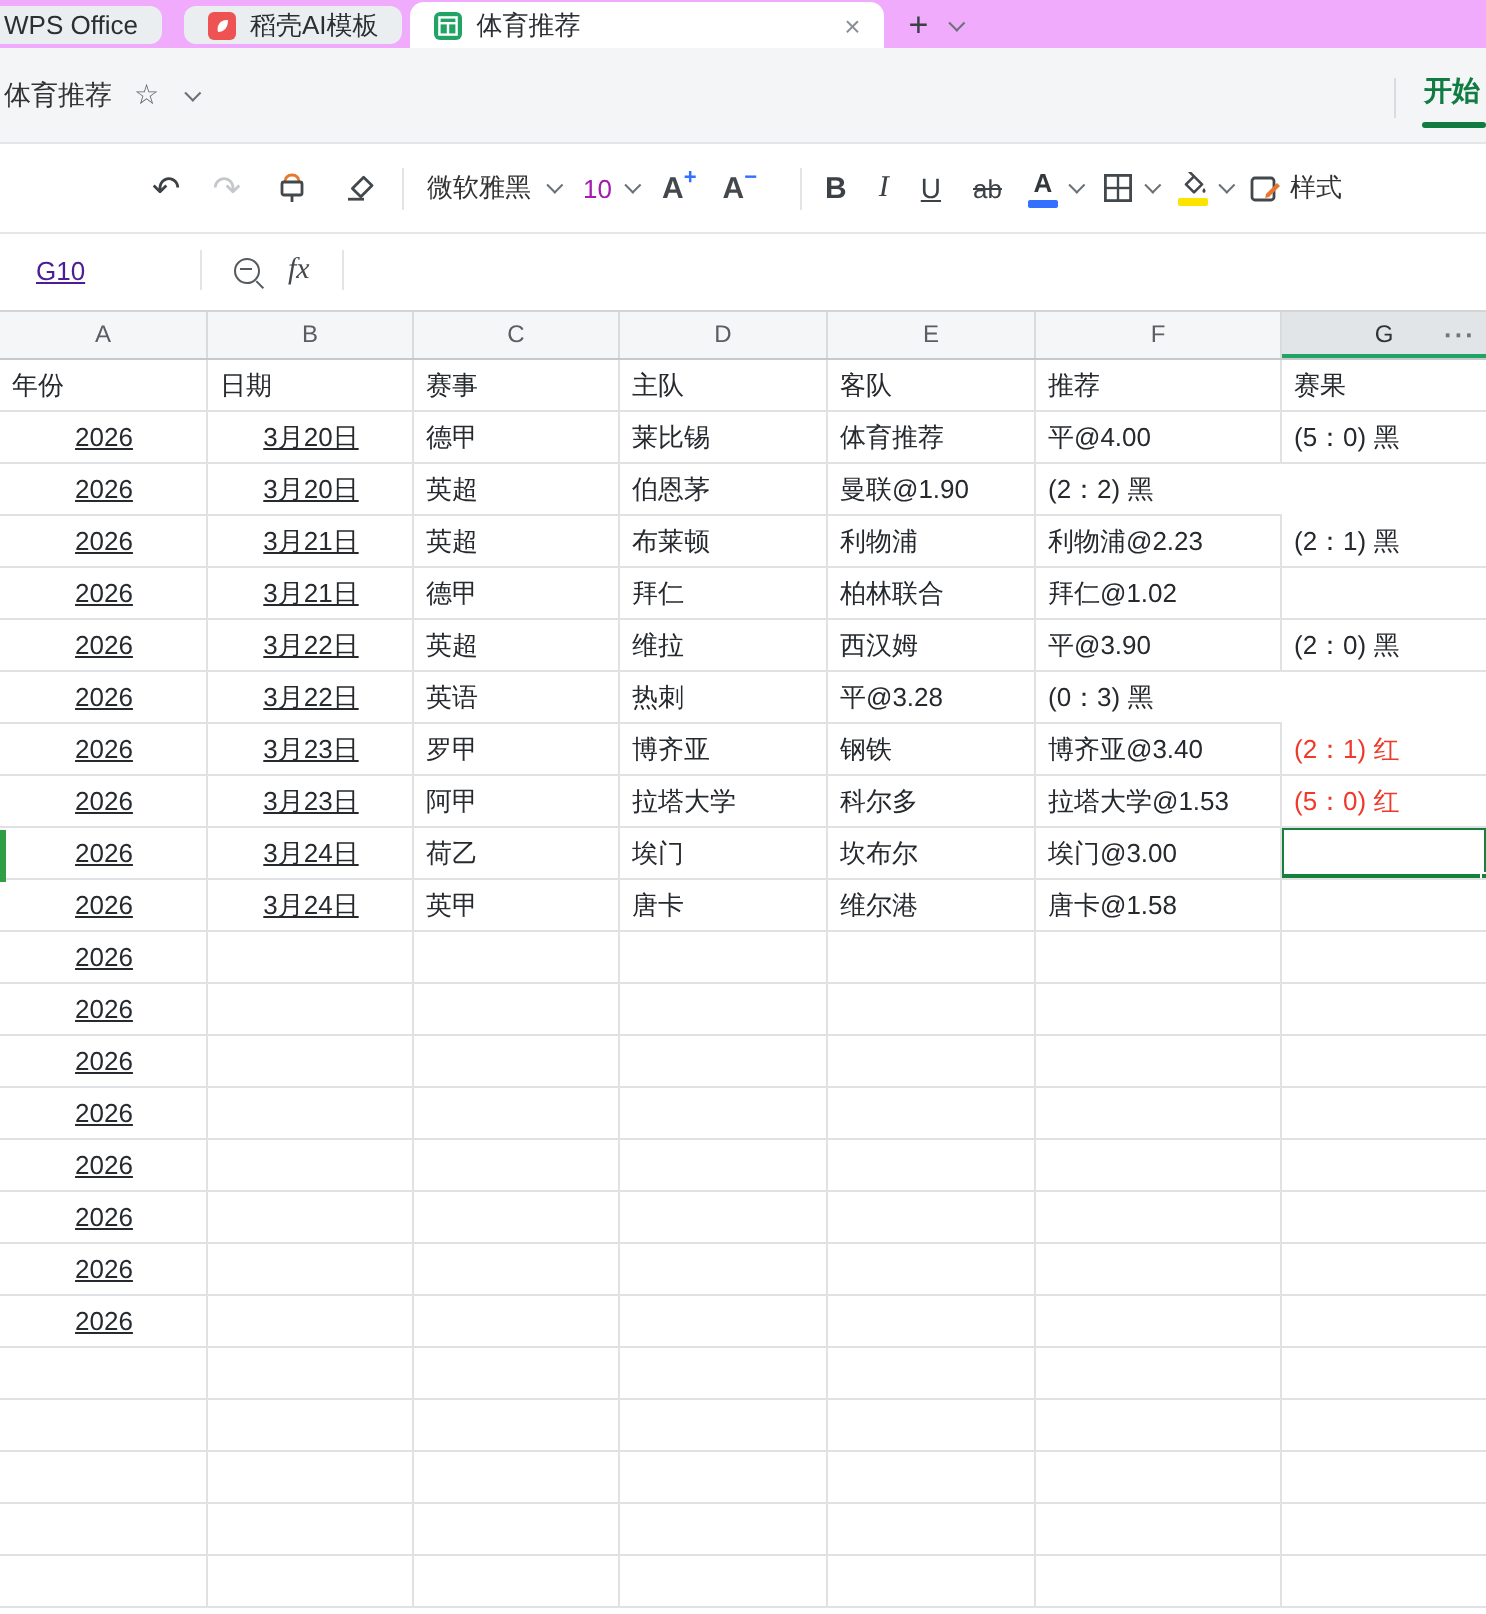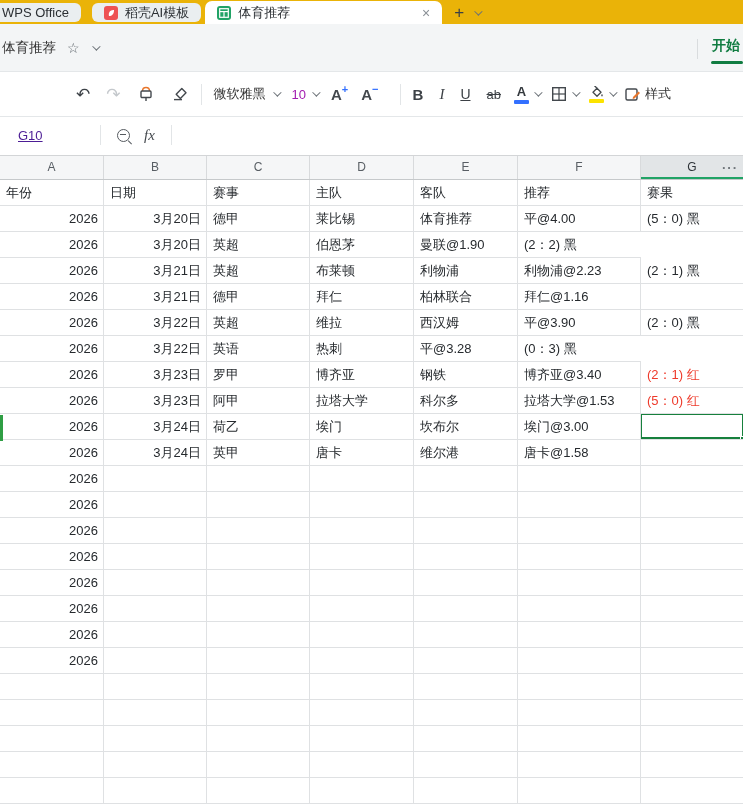--- a/index.html
+++ b/index.html
@@ -1,20 +1,20 @@
 <!DOCTYPE html>
 <html><head>
 <meta charset="utf-8">
 <style>
   * { margin:0; padding:0; box-sizing:border-box; }
   html,body { width:743px; height:807px; overflow:hidden; background:#fff;
               font-family:"Liberation Sans","DejaVu Sans",sans-serif; }
 
   
-  .tabbar { height:24px; background:#eab308; display:flex; align-items:flex-end; position:relative; }
+  .tabbar { height:24px; background:#f0abfc; display:flex; align-items:flex-end; position:relative; }
   .wtab { height:21px; display:flex; align-items:center; font-size:13px; color:#2b2f33;
           padding:0 12px; border-radius:7px 7px 0 0; }
   .wtab.pill { background:#eaeef0; border-radius:6px; height:19px; margin-bottom:2px; }
   .wtab.first { padding-left:2px; border-radius:0 6px 6px 0; }
   .wtab.active { background:#fff; height:23px; width:237px; margin-left:4px; padding-right:8px; }
   .wtab .ticon { width:14px; height:14px; border-radius:3px; margin-right:7px; flex:0 0 auto; position:relative; }
   .ticon.red { background:#ee5253; }
   .ticon.red svg { position:absolute; left:2px; top:2px; }
   .ticon.green { background:#21a366; }
   .ticon.green svg { position:absolute; left:2px; top:2px; }
@@ -69,21 +69,21 @@
   
   .gridwrap { position:relative; margin-top:2px; }
   .grid-cols { display:grid; grid-template-columns:104px 103px 103px 104px 104px 123px 102px; }
   .colheads { height:25px; background:#f5f6f7; border-top:1px solid #d3d5d7; border-bottom:1px solid #c6c9cb; position:relative; }
   .colhead { font-size:12px; color:#585e64; text-align:center; line-height:23px; border-right:1px solid #d8dadc; }
   .colhead.sel { background:#e2e5e7; color:#2e3338; box-shadow:inset 0 -2px 0 #21a366; border-right:none; }
   .morebtn { position:absolute; right:5px; top:0; line-height:23px; font-size:13px; letter-spacing:1px; color:#6f757a; font-weight:bold; }
   .row { height:26px; }
   .cell { font-size:13px; color:#262a2e; line-height:25px; padding:0 6px; border-right:1px solid #dfe1e3;
           border-bottom:1px solid #dfe1e3; white-space:nowrap; overflow:hidden; position:relative; }
-  .cell.num { text-align:right; padding-right:5px; }
+  .cell.num { text-align:center; padding-right:5px;text-decoration:underline; }
   .cell.red { color:#ee3a2b; }
   .cell:last-child { border-right:none; }
   .selbox { position:absolute; left:-1px; top:-1px; right:-1px; bottom:0px; border:2px solid #17803d; z-index:4; }
   .fillhandle { position:absolute; right:-3px; bottom:-3px; width:6px; height:6px; background:#17803d; border:1px solid #fff; z-index:5; }
   .rowflag { position:absolute; left:0; top:260px; width:3px; height:26px; background:#2f9e44; z-index:6; }
 </style>
 </head>
 <body>
 
 <div class="tabbar">
@@ -253,21 +253,21 @@
         <div class="cell">利物浦</div>
         <div class="cell">利物浦@2.23</div>
         <div class="cell">(2：1) 黑</div>
       </div>
       <div class="row grid-cols">
         <div class="cell num">2026</div>
         <div class="cell num">3月21日</div>
         <div class="cell">德甲</div>
         <div class="cell">拜仁</div>
         <div class="cell">柏林联合</div>
-        <div class="cell">拜仁@1.16</div>
+        <div class="cell">拜仁@1.02</div>
         <div class="cell"></div>
       </div>
       <div class="row grid-cols">
         <div class="cell num">2026</div>
         <div class="cell num">3月22日</div>
         <div class="cell">英超</div>
         <div class="cell">维拉</div>
         <div class="cell">西汉姆</div>
         <div class="cell">平@3.90</div>
         <div class="cell">(2：0) 黑</div>

